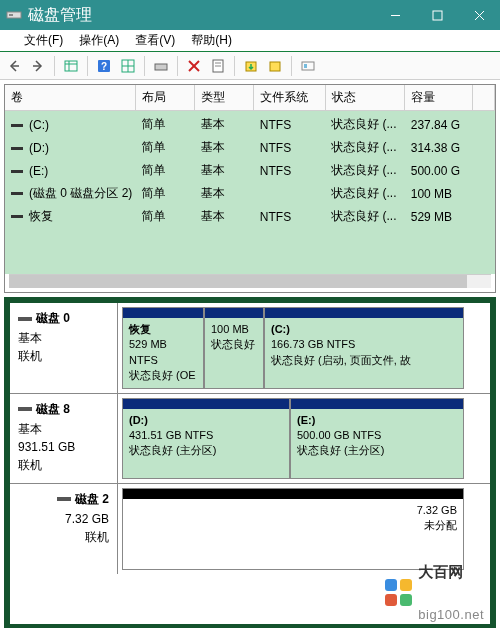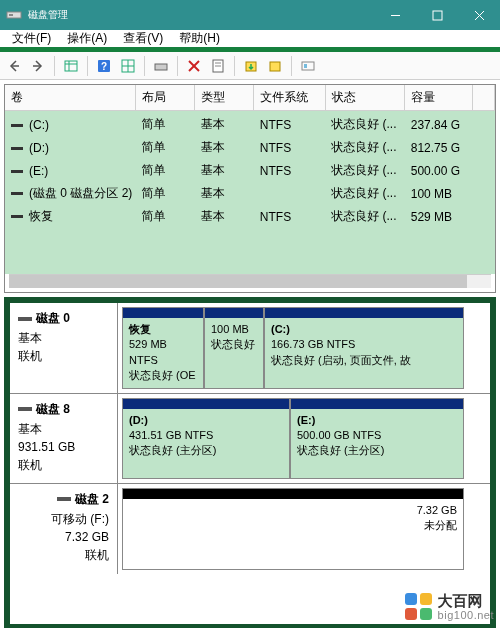--- a/index.html
+++ b/index.html
@@ -1,26 +1,26 @@
 <!DOCTYPE html>
 <html><head>
 <meta charset="utf-8">
 <style>
 * { box-sizing: border-box; margin: 0; padding: 0; }
 body { font-family: "Microsoft YaHei", "SimSun", Tahoma, sans-serif; font-size: 12px; color: #000; background: #fff; width: 500px; height: 628px; overflow: hidden; position: relative; }
 
 
 .titlebar { height: 30px; background: #2f8f8f; color: #fff; display: flex; align-items: center; padding-left: 6px; }
 .titlebar .icon { width: 16px; height: 16px; margin-right: 6px; display: inline-flex; align-items: center; }
-.titlebar .title { flex: 1; font-size: 10px; }
+.titlebar .title { flex: 1; font-size: 16px; }
 .titlebar .sysbtn { width: 42px; height: 30px; display: flex; align-items: center; justify-content: center; color: #fff; }
 .titlebar .sysbtn svg { width: 11px; height: 11px; }
 
 
-.menubar { height: 22px; background: #fff; border-bottom: 5px solid #15803d; display: flex; align-items: center; padding-left: 4px; }
+.menubar { height: 22px; background: #fff; border-bottom: 1px solid #15803d; display: flex; align-items: center; padding-left: 16px; }
 .menubar .menuitem { padding: 2px 8px; cursor: default; }
 
 
 .toolbar { height: 28px; background: #fafafa; border-bottom: 1px solid #d0d0d0; display: flex; align-items: center; padding: 0 4px; gap: 4px; }
 .toolbar .tbtn { width: 20px; height: 20px; display: flex; align-items: center; justify-content: center; border: 1px solid transparent; }
 .toolbar .sep { width: 1px; height: 20px; background: #d0d0d0; margin: 0 2px; }
 .toolbar svg { width: 16px; height: 16px; }
 
 
 .table-wrap { border: 1px solid #888; margin: 4px; }
@@ -47,25 +47,25 @@
 .head-primary { background: #0a2b7a; }
 .head-unalloc { background: #000; }
 .body-primary { background: #bfe4c9; }
 .body-unalloc { background: #fff; }
 
 
 .legend { margin: 4px; display: flex; align-items: center; gap: 6px; font-size: 12px; border: 1px solid #888; padding: 3px 4px; }
 .legend-sw { width: 12px; height: 12px; border: 1px solid #444; }
 
 
-.watermark { position: absolute; right: 6px; bottom: 6px; display: flex; align-items: center; gap: 4px; }
+.watermark { position: absolute; right: 16px; bottom: 6px; display: flex; align-items: center; gap: 4px; }
 .watermark .logo { width: 30px; height: 30px; }
 .watermark .txt { line-height: 1.1; }
 .watermark .zh { font-size: 15px; font-weight: bold; color: #333; }
-.watermark .en { font-size: 11px; color: #888; letter-spacing: 0.5px; }
+.watermark .en { font-size: 13px; color: #888; letter-spacing: 0.5px; margin-top: 27px; }
 
 
 .scroll-x { height: 14px; background: #f0f0f0; border-top: 1px solid #ccc; position: relative; margin: 0 4px 4px 4px; }
 .scroll-thumb { position: absolute; left: 0; top: 0; height: 100%; width: 95%; background: #c8c8c8; }
 </style>
 </head>
 <body>
 
 <div class="titlebar">
   <span class="icon">
@@ -207,21 +207,21 @@
           <td>状态良好 (...</td>
           <td>237.84 G</td>
           <td></td>
         </tr>
         <tr>
           <td><span class="vol-icon"></span><span>(D:)</span></td>
           <td>简单</td>
           <td>基本</td>
           <td>NTFS</td>
           <td>状态良好 (...</td>
-          <td>812.75 G</td>
+          <td>314.38 G</td>
           <td></td>
         </tr>
         <tr>
           <td><span class="vol-icon"></span><span>(E:)</span></td>
           <td>简单</td>
           <td>基本</td>
           <td>NTFS</td>
           <td>状态良好 (...</td>
           <td>500.00 G</td>
           <td></td>
@@ -311,21 +311,20 @@
             <div class="plabel">(E:)</div>
             <div>500.00 GB NTFS</div>
             <div>状态良好 (主分区)</div>
           </div>
         </div>
       </div>
     </div>
     <div class="disk-row">
       <div class="disk-info">
         <div class="diskname"><span class="disk-icon"></span><span>磁盘 2</span></div>
-        <div>可移动 (F:)</div>
         <div>7.32 GB</div>
         <div>联机</div>
       </div>
       <div class="disk-parts">
         <div class="part" style="width: 342px;">
           <div class="part-head head-unalloc"></div>
           <div class="part-body body-unalloc">
             <div>7.32 GB</div>
             <div>未分配</div>
           </div>

